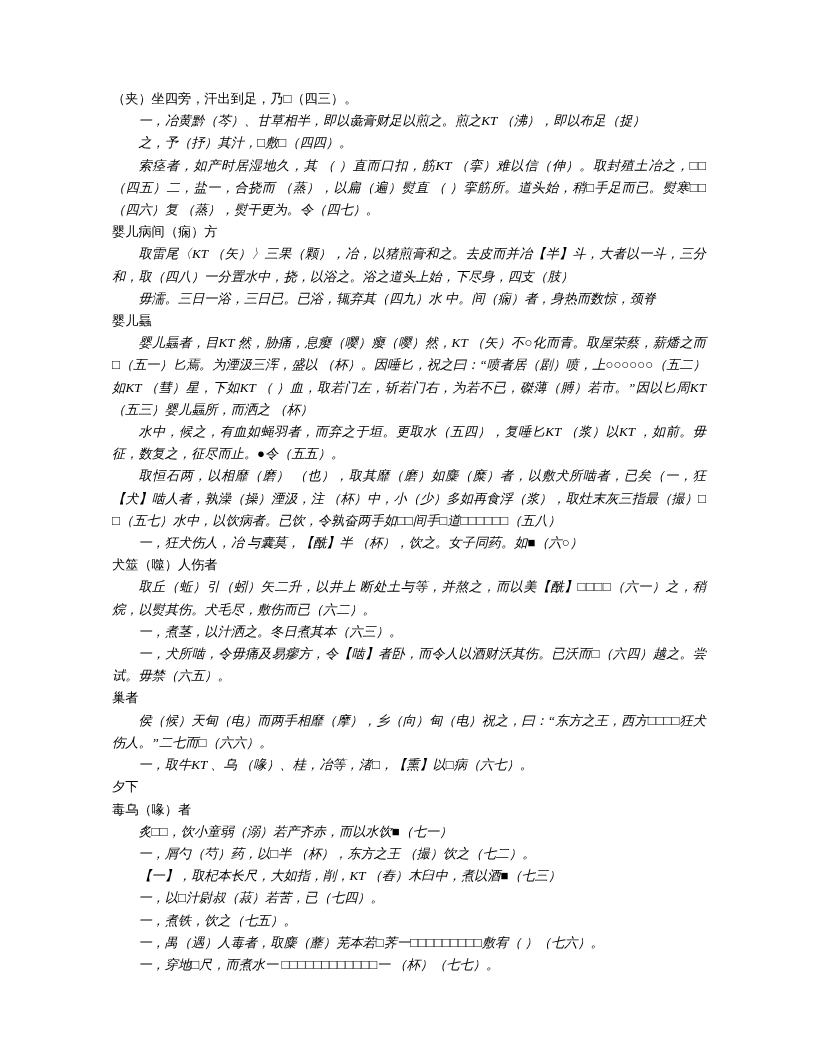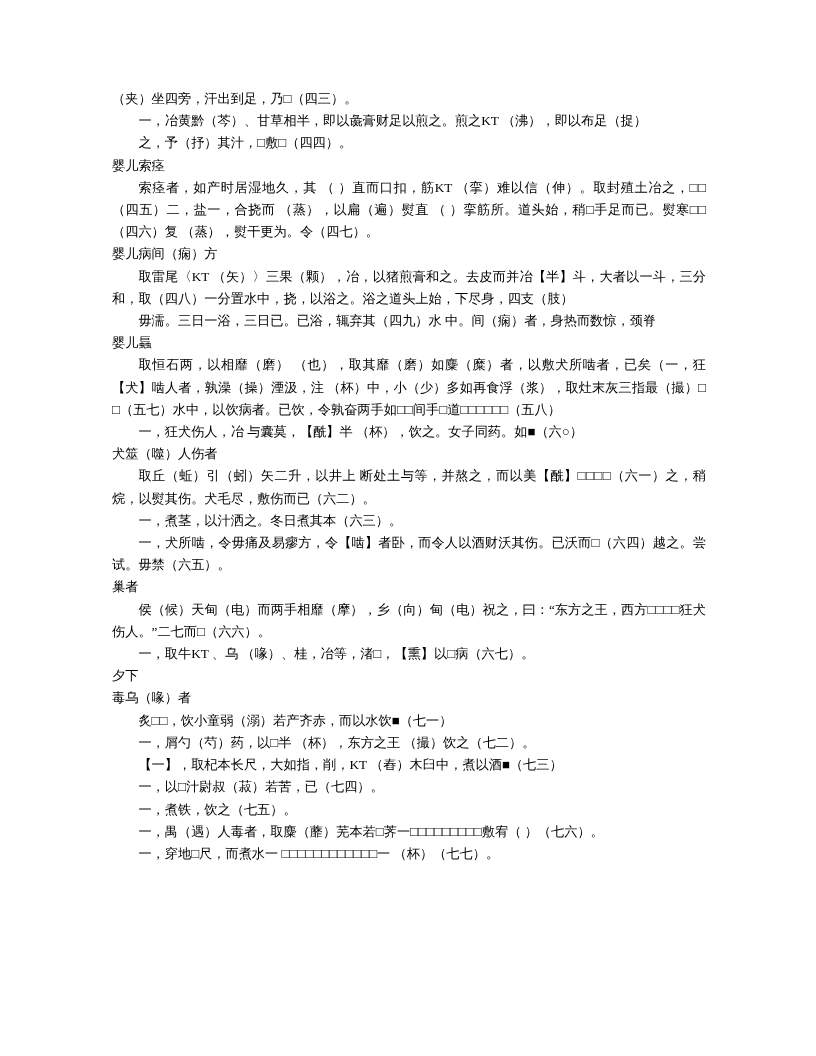--- a/index.html
+++ b/index.html
@@ -39,44 +39,46 @@
   }
   
   .para {
     margin: 0;
     padding: 0;
     text-indent: 2em;
     white-space: pre-wrap;
     word-break: break-all;
     text-align: justify;
     text-justify: inter-ideograph;
+    font-style: italic;
   }
   
   .para-flush {
     margin: 0;
     padding: 0;
     text-indent: 0;
     white-space: pre-wrap;
     word-break: break-all;
   }
 </style>
 </head>
 <body>
 
 <div class="page">
   <div class="doc-body" id="doc-body">
       <p class="para-flush">（夹）坐四旁，汗出到足，乃□（四三）。</p>
       <p class="para">一，冶黄黔（芩）、甘草相半，即以彘膏财足以煎之。煎之KT （沸），即以布足（捉）</p>
       <p class="para">之，予（抒）其汁，□敷□（四四）。</p>
-      <p class="heading">婴儿索痉</p>
       <p class="para">索痉者，如产时居湿地久，其 （ ）直而口扣，筋KT （挛）难以信（伸）。取封殖土冶之，□□（四五）二，盐一，合挠而 （蒸），以扁（遍）熨直 （ ）挛筋所。道头始，稍□手足而已。熨寒□□（四六）复 （蒸），熨干更为。令（四七）。</p>
       <p class="heading">婴儿病间（痫）方</p>
       <p class="para">取雷尾〈KT （矢）〉三果（颗），冶，以猪煎膏和之。去皮而并冶【半】斗，大者以一斗，三分和，取（四八）一分置水中，挠，以浴之。浴之道头上始，下尽身，四支（肢）</p>
       <p class="para">毋濡。三日一浴，三日已。已浴，辄弃其（四九）水 中。间（痫）者，身热而数惊，颈脊</p>
       <p class="heading">婴儿螶</p>
+      <p class="para">婴儿螶者，目KT 然，胁痛，息瘿（嘤）瘿（嘤）然，KT （矢）不○化而青。取屋荣蔡，薪燔之而□（五一）匕焉。为湮汲三浑，盛以 （杯）。因唾匕，祝之曰：“喷者居（剧）喷，上○○○○○○（五二）如KT （彗）星，下如KT （ ）血，取若门左，斩若门右，为若不已，磔薄（膊）若市。”因以匕周KT （五三）婴儿螶所，而洒之 （杯）</p>
+      <p class="para">水中，候之，有血如蝇羽者，而弃之于垣。更取水（五四），复唾匕KT （浆）以KT ，如前。毋征，数复之，征尽而止。●令（五五）。</p>
       <p class="para">取恒石两，以相靡（磨） （也），取其靡（磨）如麋（糜）者，以敷犬所啮者，已矣（一，狂【犬】啮人者，孰澡（操）湮汲，注 （杯）中，小（少）多如再食浮（浆），取灶末灰三指最（撮）□□（五七）水中，以饮病者。已饮，令孰奋两手如□□间手□道□□□□□□（五八）</p>
       <p class="para">一，狂犬伤人，冶 与囊莫，【酰】半 （杯），饮之。女子同药。如■（六○）</p>
       <p class="heading">犬筮（噬）人伤者</p>
       <p class="para">取丘（蚯）引（蚓）矢二升，以井上 断处土与等，并熬之，而以美【酰】□□□□（六一）之，稍烷，以熨其伤。犬毛尽，敷伤而已（六二）。</p>
       <p class="para">一，煮茎，以汁洒之。冬日煮其本（六三）。</p>
       <p class="para">一，犬所啮，令毋痛及易瘳方，令【啮】者卧，而令人以酒财沃其伤。已沃而□（六四）越之。尝试。毋禁（六五）。</p>
       <p class="heading">巢者</p>
       <p class="para">侯（候）天甸（电）而两手相靡（摩），乡（向）甸（电）祝之，曰：“东方之王，西方□□□□狂犬伤人。”二七而□（六六）。</p>
       <p class="para">一，取牛KT 、乌 （喙）、桂，冶等，渚□，【熏】以□病（六七）。</p>
       <p class="heading">夕下</p>

